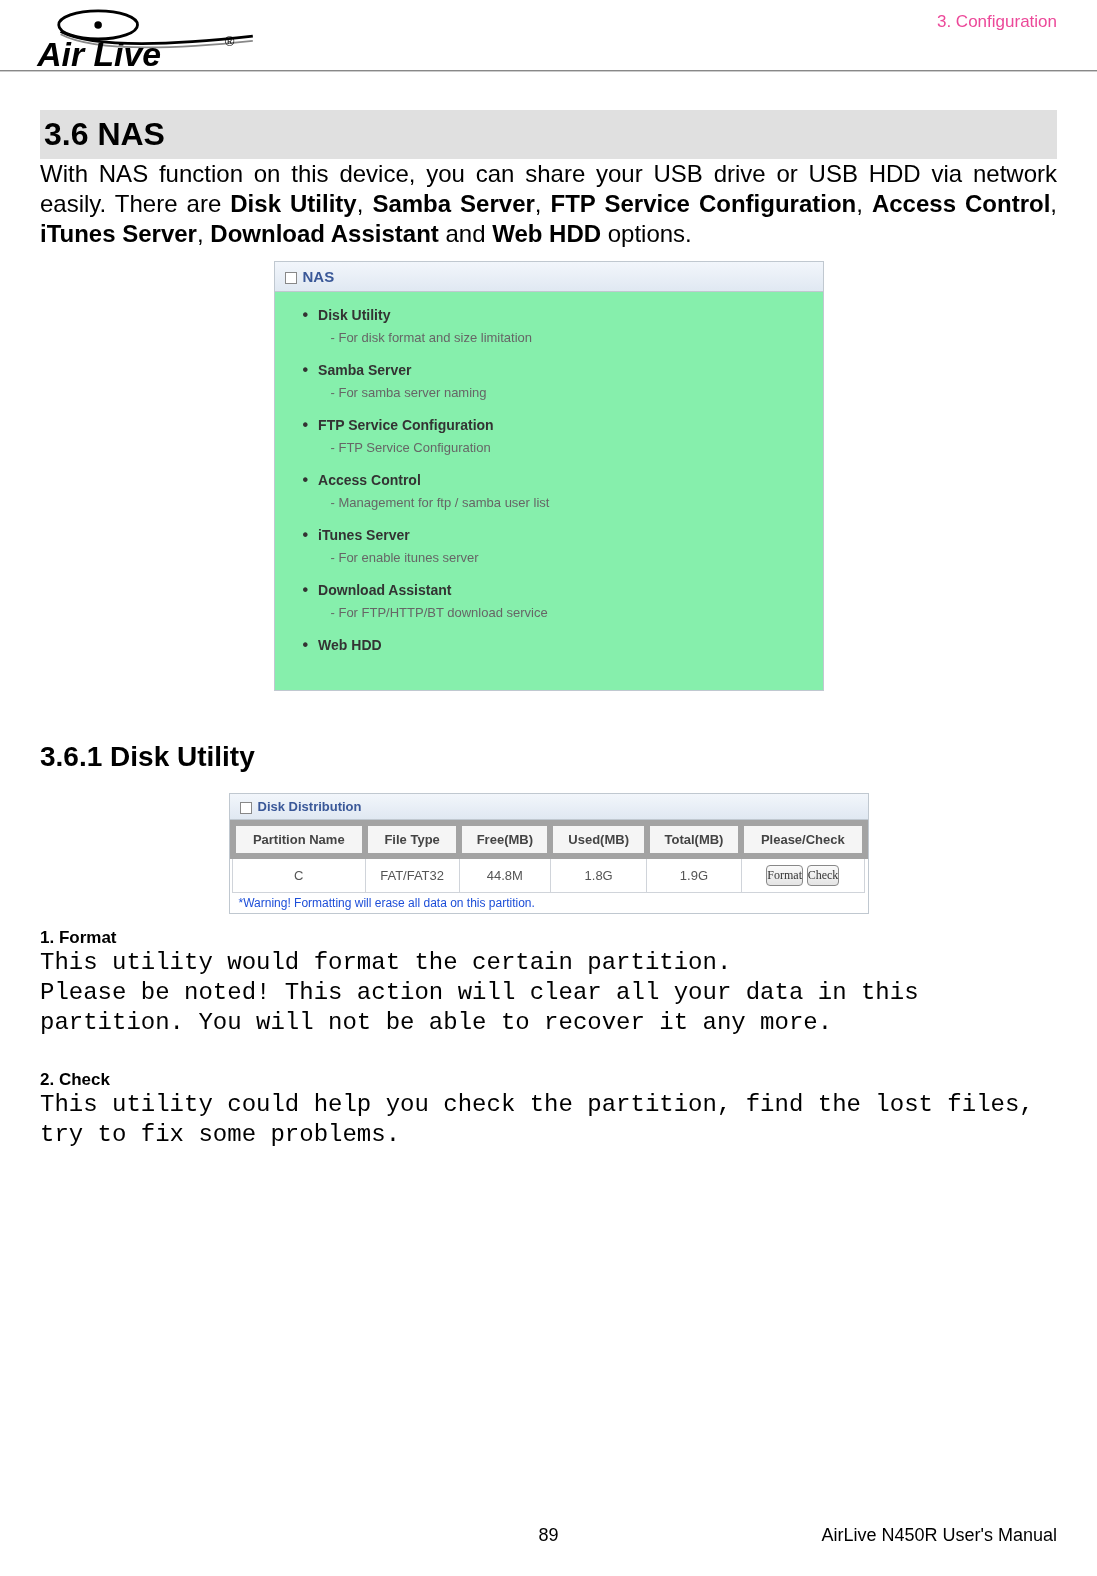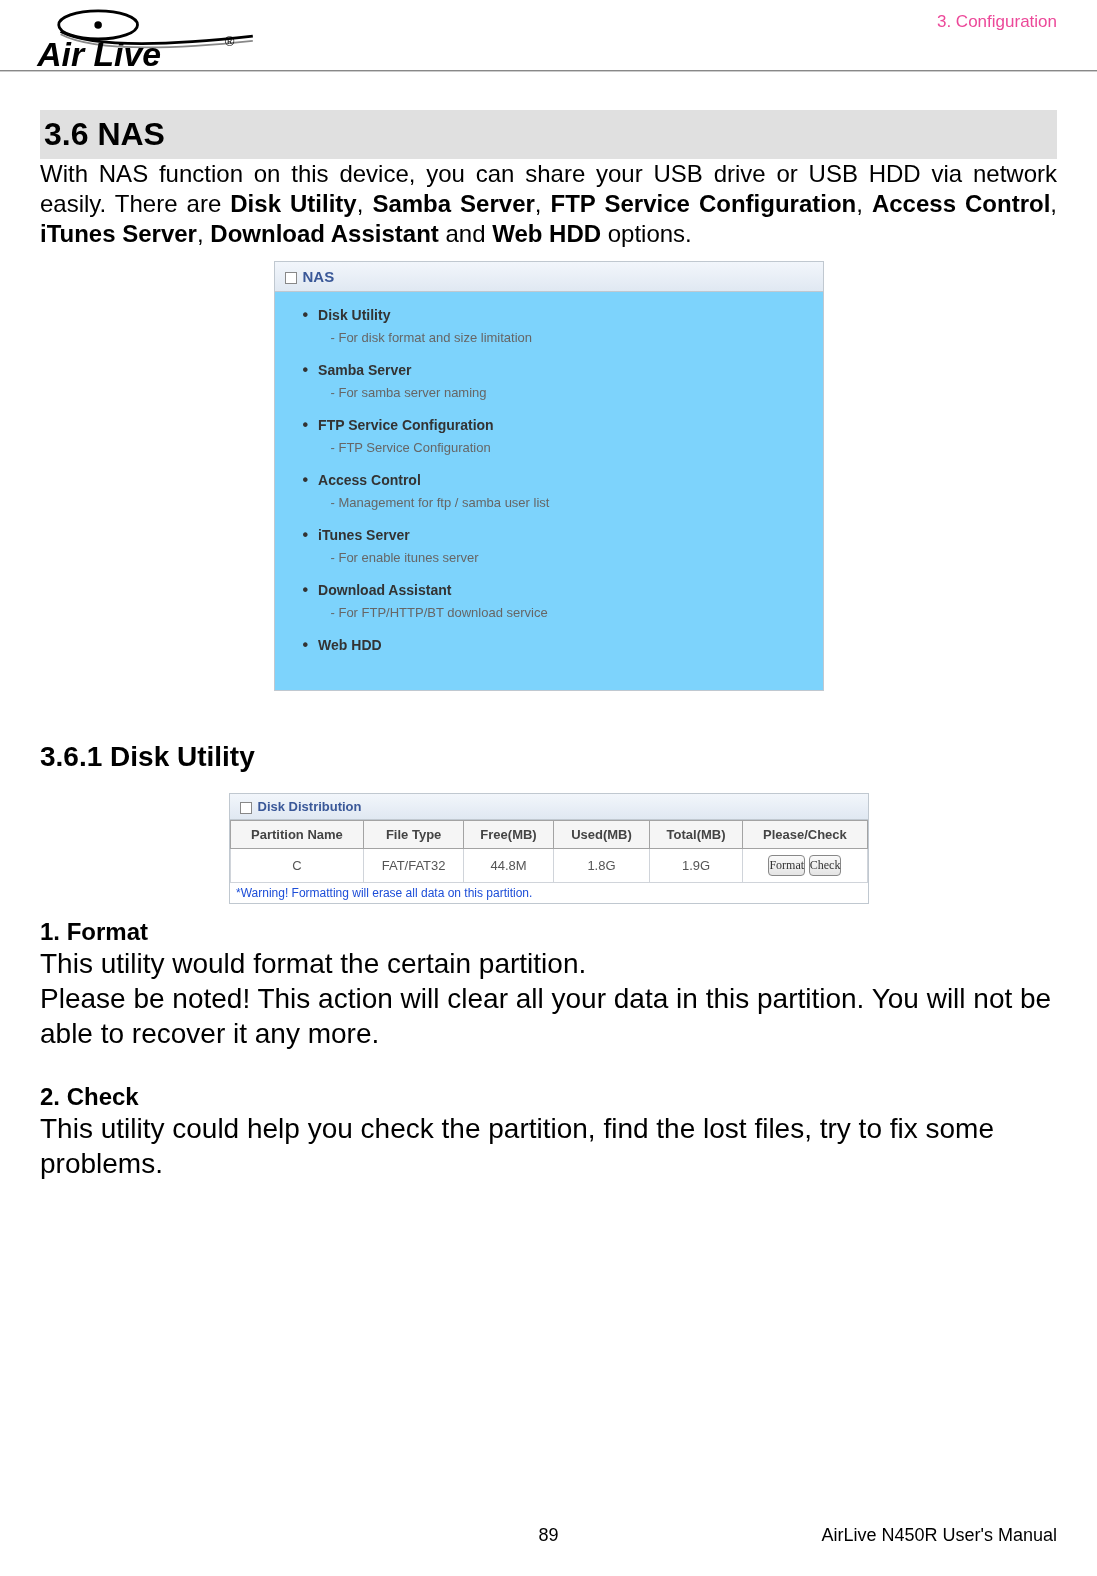--- a/index.html
+++ b/index.html
@@ -61,21 +61,21 @@
       font-size: 24px;
       line-height: 1.25;
       text-align: justify;
       margin-bottom: 12px;
     }
     .bold { font-weight: bold; }
     .nas-panel {
       width: 550px;
       margin: 0 auto 50px auto;
       border: 1px solid #c0c8d0;
-      background: #7dd3fc;
+      background: #86efac;
       font-family: Arial, sans-serif;
     }
     .panel-header {
       background: linear-gradient(#f2f6fb, #e0e8f2);
       border-bottom: 1px solid #c0c8d0;
       padding: 6px 10px;
       color: #3a5898;
       font-weight: bold;
       font-size: 15px;
     }
@@ -140,21 +140,21 @@
       margin-right: 6px;
       background: #fff;
       vertical-align: middle;
     }
     .disk-table {
       width: 100%;
       border-collapse: collapse;
     }
     .disk-table th {
       background: #f5f5f5;
-      border: 1px solid #a3a3a3;
+      border: 6px solid #a3a3a3;
       padding: 6px 8px;
       font-size: 13px;
       color: #444;
       font-weight: bold;
     }
     .disk-table td {
       border: 1px solid #d0d4da;
       padding: 6px 8px;
       text-align: center;
       color: #555;
@@ -171,27 +171,28 @@
       font-family: Liberation Serif, serif;
     }
     .warning-row td {
       text-align: left;
       color: #1d4ed8;
       font-size: 12px;
       padding: 3px 6px;
       border: none;
     }
     .num-heading {
+      font-size: 17px;
+      font-weight: bold;
+      margin-top: 14px;
+    }
+    .desc-text {
       font-size: 24px;
-      font-weight: bold;
-      margin-top: 14px;
-    }
-    .desc-text {
-      font-size: 28px;
       line-height: 1.25;
+      font-family: Liberation Mono, monospace;
     }
     .footer {
       position: absolute;
       bottom: 30px;
       left: 40px;
       right: 40px;
       display: flex;
       justify-content: space-between;
       align-items: flex-end;
       font-size: 18px;

